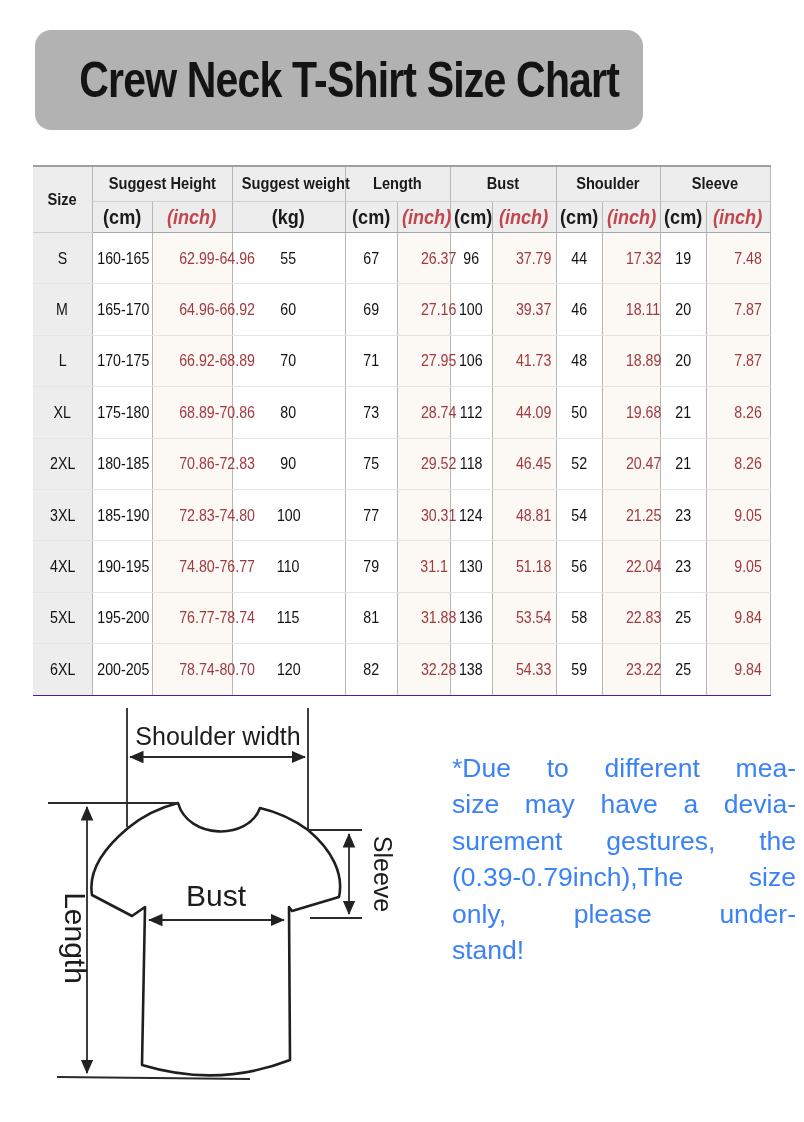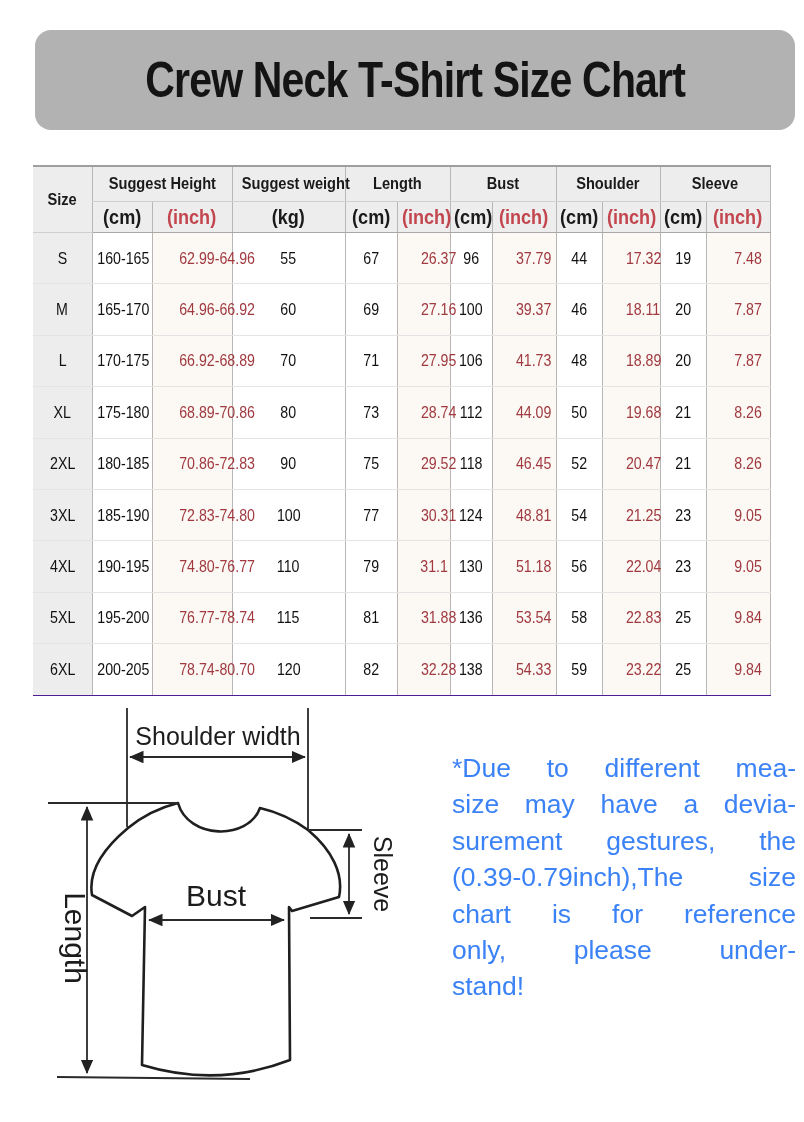--- a/index.html
+++ b/index.html
@@ -1,37 +1,37 @@
 <!DOCTYPE html>
 <html style="--banner-bg: #b2b2b2; --grid-line: #b7b7b7; --inch-text: #a03a40; --unit-inch-text: #c2464e;"><head>
 <meta charset="utf-8">
 <style>
   html,body{margin:0;padding:0;background:#fff;}
   .page{position:relative;width:804px;height:1122px;background:#ffffff;overflow:hidden;
         font-family:"Liberation Sans",sans-serif;}
 
   
-  .banner{position:absolute;left:35px;top:30px;width:760px;height:100px;
+  .banner{position:absolute;left:35px;top:30px;width:588px;height:100px;
           background:var(--banner-bg,#b2b2b2);border-radius:16px;
-          display:flex;align-items:center;justify-content:center;}
+          display:flex;align-items:center;justify-content:center;padding-left:20px;}
   .banner .title{font-size:50px;font-weight:bold;color:#141414;white-space:nowrap;
           display:inline-block;transform:scaleX(0.82);letter-spacing:-1px;}
 
   
   .table-wrap{position:absolute;left:33px;top:165px;width:739px;}
   table{border-collapse:collapse;table-layout:fixed;width:737px;
         border-top:2px solid #9f9f9f;}
   th,td{text-align:center;vertical-align:middle;padding:0;
         border-left:1px solid var(--grid-line,#b7b7b7);}
   .no-left{border-left:none;margin-left:48px;}
   th:last-child,td:last-child{border-right:1px solid var(--grid-line,#b7b7b7);}
   thead th{background:#ededed;color:#1a1a1a;}
   .th-group{font-weight:bold;font-size:17px;height:34px;border-bottom:1px solid #cfcfcf;}
   .th-unit{font-weight:bold;font-size:21px;height:30px;border-bottom:1px solid #a8a8a8;}
-  .th-unit.red{color:var(--unit-inch-text,#c2464e);}
+  .th-unit.red{color:var(--unit-inch-text,#c2464e);font-style:italic;}
   tbody td{height:50.4px;font-size:16.5px;color:#111;background:#fff;
            border-bottom:1px solid #e4e4e4;}
   tbody tr:last-child td{border-bottom:1px solid #4c1d95;}
   td.td-size{background:#ededed;}
   td.td-inch{color:var(--inch-text,#a03a40);background:#fcf8f4;padding-left:20px;}
   .cv{display:inline-block;transform:scaleX(0.86);white-space:nowrap;}
 
   
   .note{position:absolute;left:452px;top:750px;width:344px;
         font-size:26.5px;line-height:36.4px;color:#3b82f6;}
@@ -264,18 +264,17 @@
       <line x1="327" y1="136" x2="327" y2="216" marker-start="url(#ah)" marker-end="url(#ah)"></line>
     </g>
     <text x="352" y="176" text-anchor="middle" font-size="25" transform="rotate(90,352,176)">Sleeve</text>
   </svg>
 
   <div class="note">
       <div class="note-line">*Due to different mea-</div>
       <div class="note-line">size may have a devia-</div>
       <div class="note-line">surement gestures, the</div>
       <div class="note-line">(0.39-0.79inch),The size</div>
-      <div class="note-line">chart is for reference</div>
       <div class="note-line">only, please under-</div>
       <div class="note-line last">stand!</div>
     </div>
 
 </div>
 
 </body></html>

